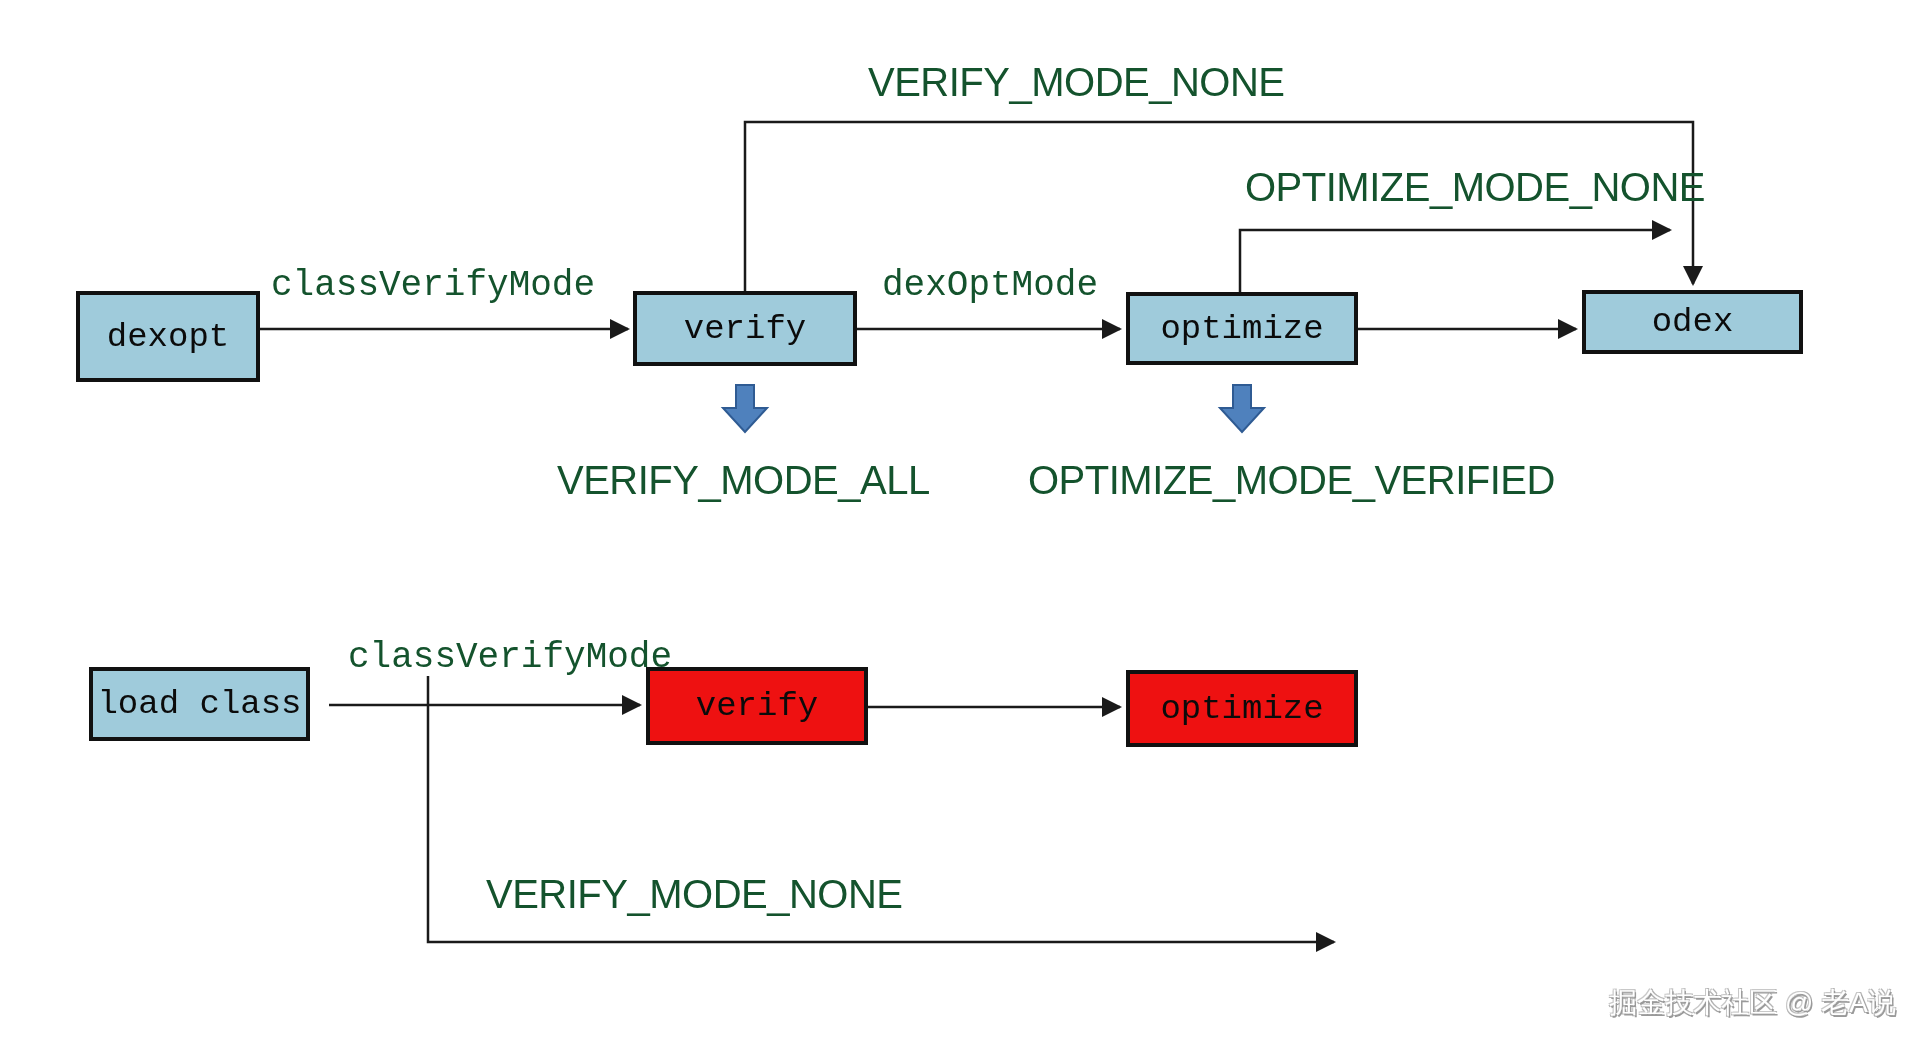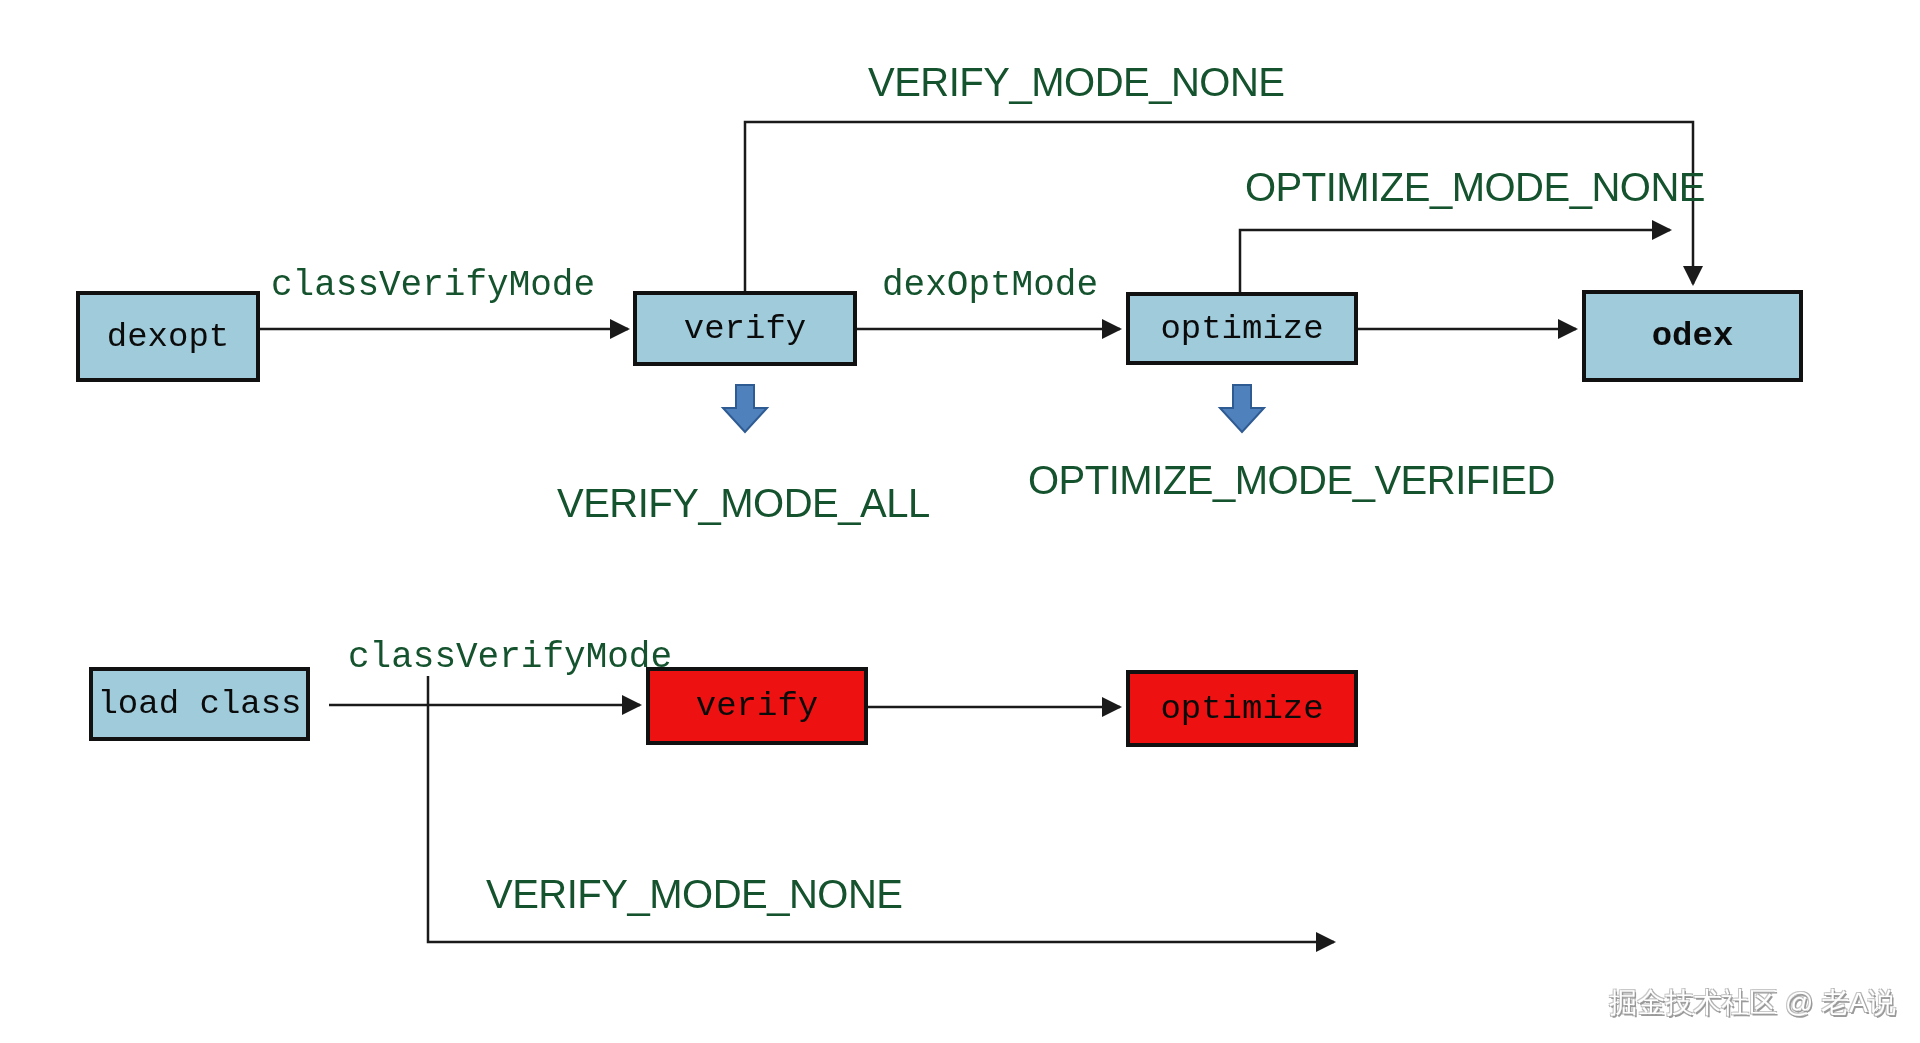--- a/index.html
+++ b/index.html
@@ -77,27 +77,27 @@
 
     <path class="connector" d="M428 676 V942 H1334" marker-end="url(#arr)"></path>
 
     <polygon class="mode-arrow" points="736,385 754,385 754,408 767,408 745,432 723,408 736,408"></polygon>
     <polygon class="mode-arrow" points="1233,385 1251,385 1251,408 1264,408 1242,432 1220,408 1233,408"></polygon>
   </svg>
 
   <div class="node blue" style="left:76px;  top:291px; width:184px; height:91px;">dexopt</div>
   <div class="node blue" style="left:633px; top:291px; width:224px; height:75px;">verify</div>
   <div class="node blue" style="left:1126px;top:292px; width:232px; height:73px;">optimize</div>
-  <div class="node blue" style="left:1582px;top:290px; width:221px; height:92px;font-weight:bold;">odex</div>
+  <div class="node blue" style="left:1582px;top:290px; width:221px; height:64px;">odex</div>
 
   <div class="lbl big" style="left:868px;  top:60px;">VERIFY_MODE_NONE</div>
   <div class="lbl big" style="left:1245px; top:165px;">OPTIMIZE_MODE_NONE</div>
   <div class="lbl small" style="left:271px;  top:266px;">classVerifyMode</div>
   <div class="lbl small" style="left:882px;  top:266px;">dexOptMode</div>
-  <div class="lbl big" style="left:557px;  top:458px;margin-top:23px;">VERIFY_MODE_ALL</div>
+  <div class="lbl big" style="left:557px;  top:458px;">VERIFY_MODE_ALL</div>
   <div class="lbl big" style="left:1028px; top:458px;">OPTIMIZE_MODE_VERIFIED</div>
 
   <div class="node blue" style="left:89px;  top:667px; width:221px; height:74px;">load class</div>
   <div class="node red" style="left:646px; top:667px; width:222px; height:78px;">verify</div>
   <div class="node red" style="left:1126px;top:670px; width:232px; height:77px;">optimize</div>
 
   <div class="lbl small" style="left:348px; top:638px;">classVerifyMode</div>
   <div class="lbl big" style="left:486px; top:872px;">VERIFY_MODE_NONE</div>
 
   <div id="watermark">掘金技术社区 @ 老A说</div>

